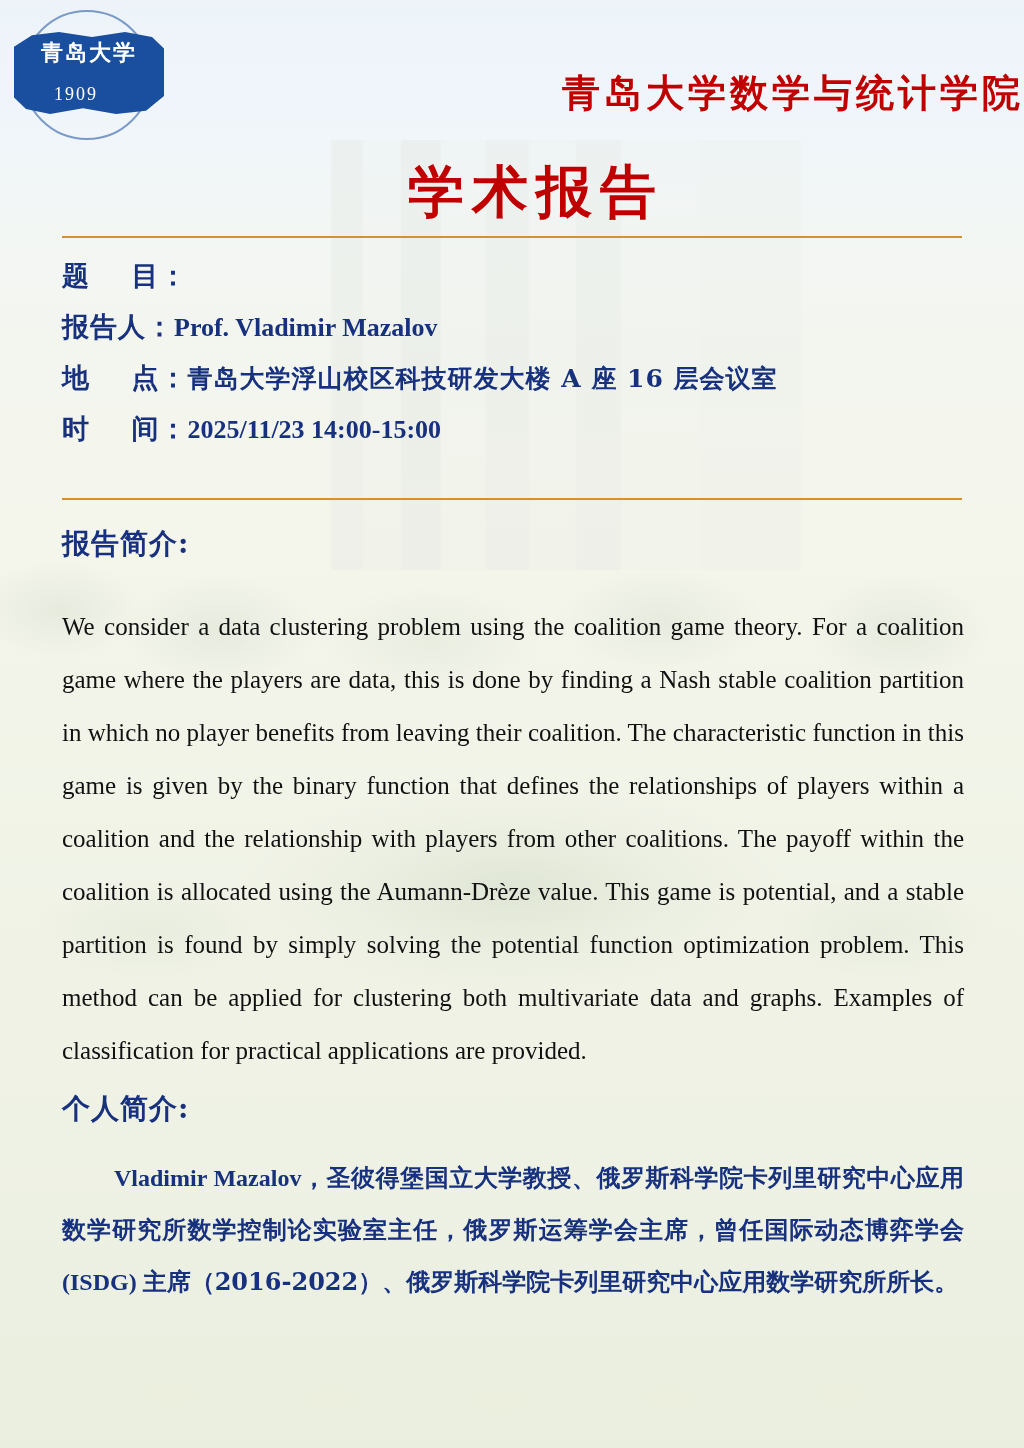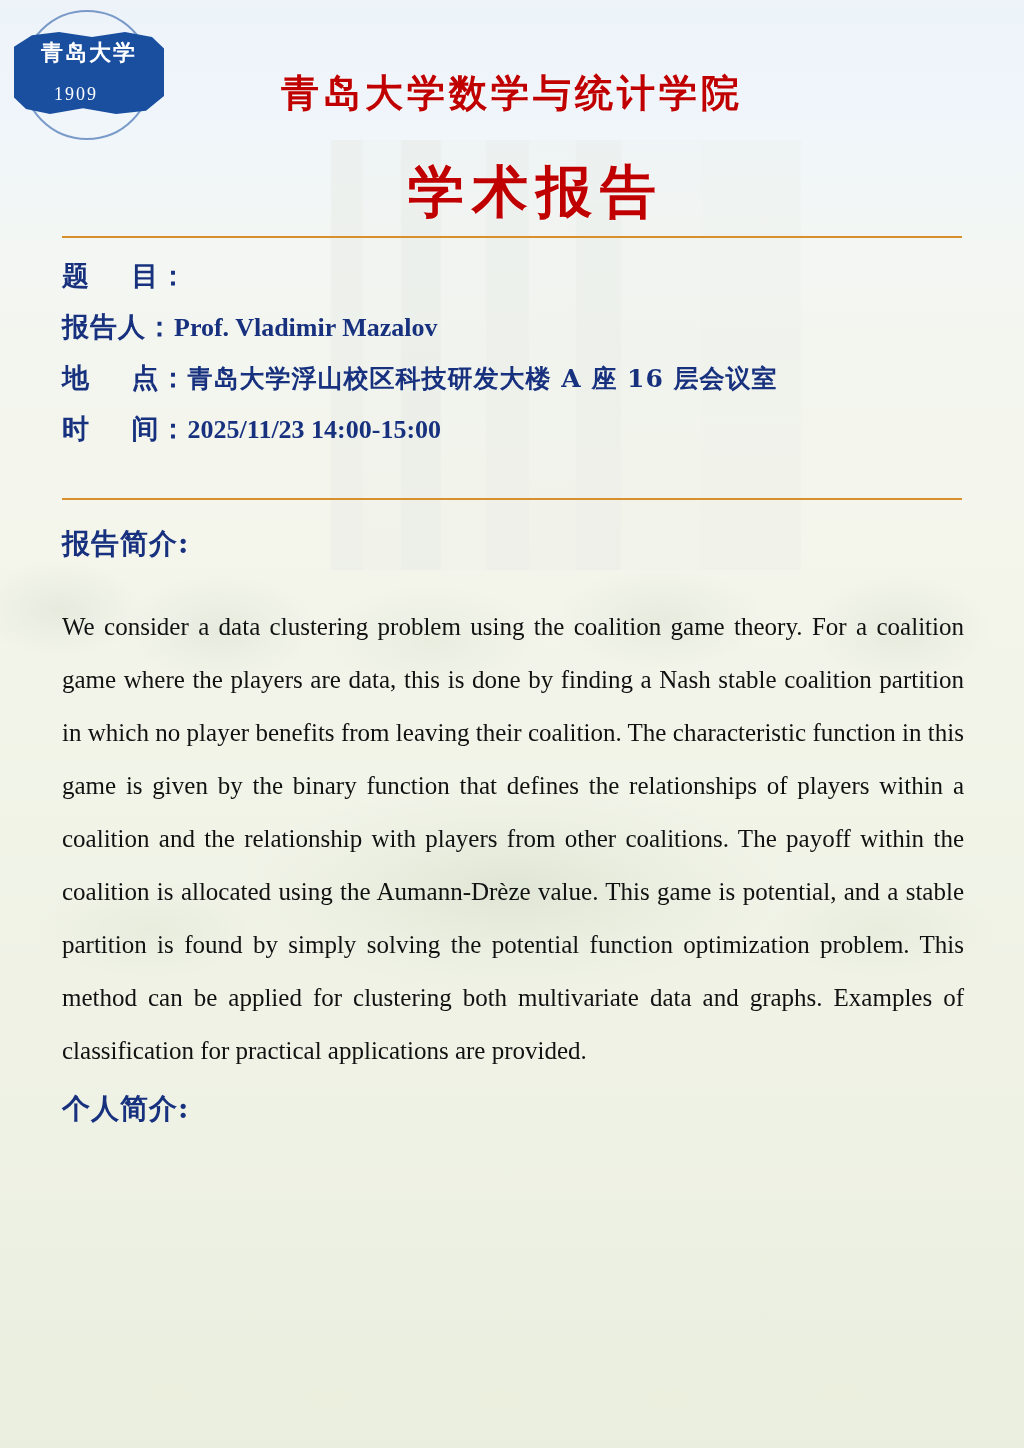--- a/index.html
+++ b/index.html
@@ -166,21 +166,21 @@
     font-size: 18px;
     letter-spacing: 2px;
     font-family: "Liberation Serif", serif;
   }
 
   
   .org-title {
     position: absolute;
     left: 0; right: 0;
     top: 68px;
-    text-align: center;
+    text-align: right;
     color: #c00000;
     font-size: 38px;
     font-weight: bold;
     letter-spacing: 4px;
     font-family: "DejaVu Serif", serif;
     text-shadow: 0 0 2px rgba(255,255,255,0.8);
   }
   .main-title {
     position: absolute;
     left: 0; right: 0;
@@ -324,15 +324,16 @@
         <span class="info-value">2025/11/23    14:00-15:00</span>
       </div>
     </div>
 
     <div class="rule rule-bottom"></div>
 
     <div class="section-head abstract-head">报告简介:</div>
     <div class="abstract">We consider a data clustering problem using the coalition game theory. For a coalition game where the players are data, this is done by finding a Nash stable coalition partition in which no player benefits from leaving their coalition. The characteristic function in this game is given by the binary function that defines the relationships of players within a coalition and the relationship with players from other coalitions. The payoff within the coalition is allocated using the Aumann-Drèze value. This game is potential, and a stable partition is found by simply solving the potential function optimization problem. This method can be applied for clustering both multivariate data and graphs. Examples of classification for practical applications are provided.</div>
 
     <div class="section-head bio-head">个人简介:</div>
+    <div class="bio"><span class="latin">Vladimir Mazalov</span><span>，圣彼得堡国立大学教授、俄罗斯科学院卡列里研究中心应用数学研究所数学控制论实验室主任，俄罗斯运筹学会主席，曾任国际动态博弈学会</span><span class="latin"> (ISDG) </span><span>主席（2016-2022）、俄罗斯科学院卡列里研究中心应用数学研究所所长。</span></div>
 
   </div>
 </div>
 
 </body></html>

